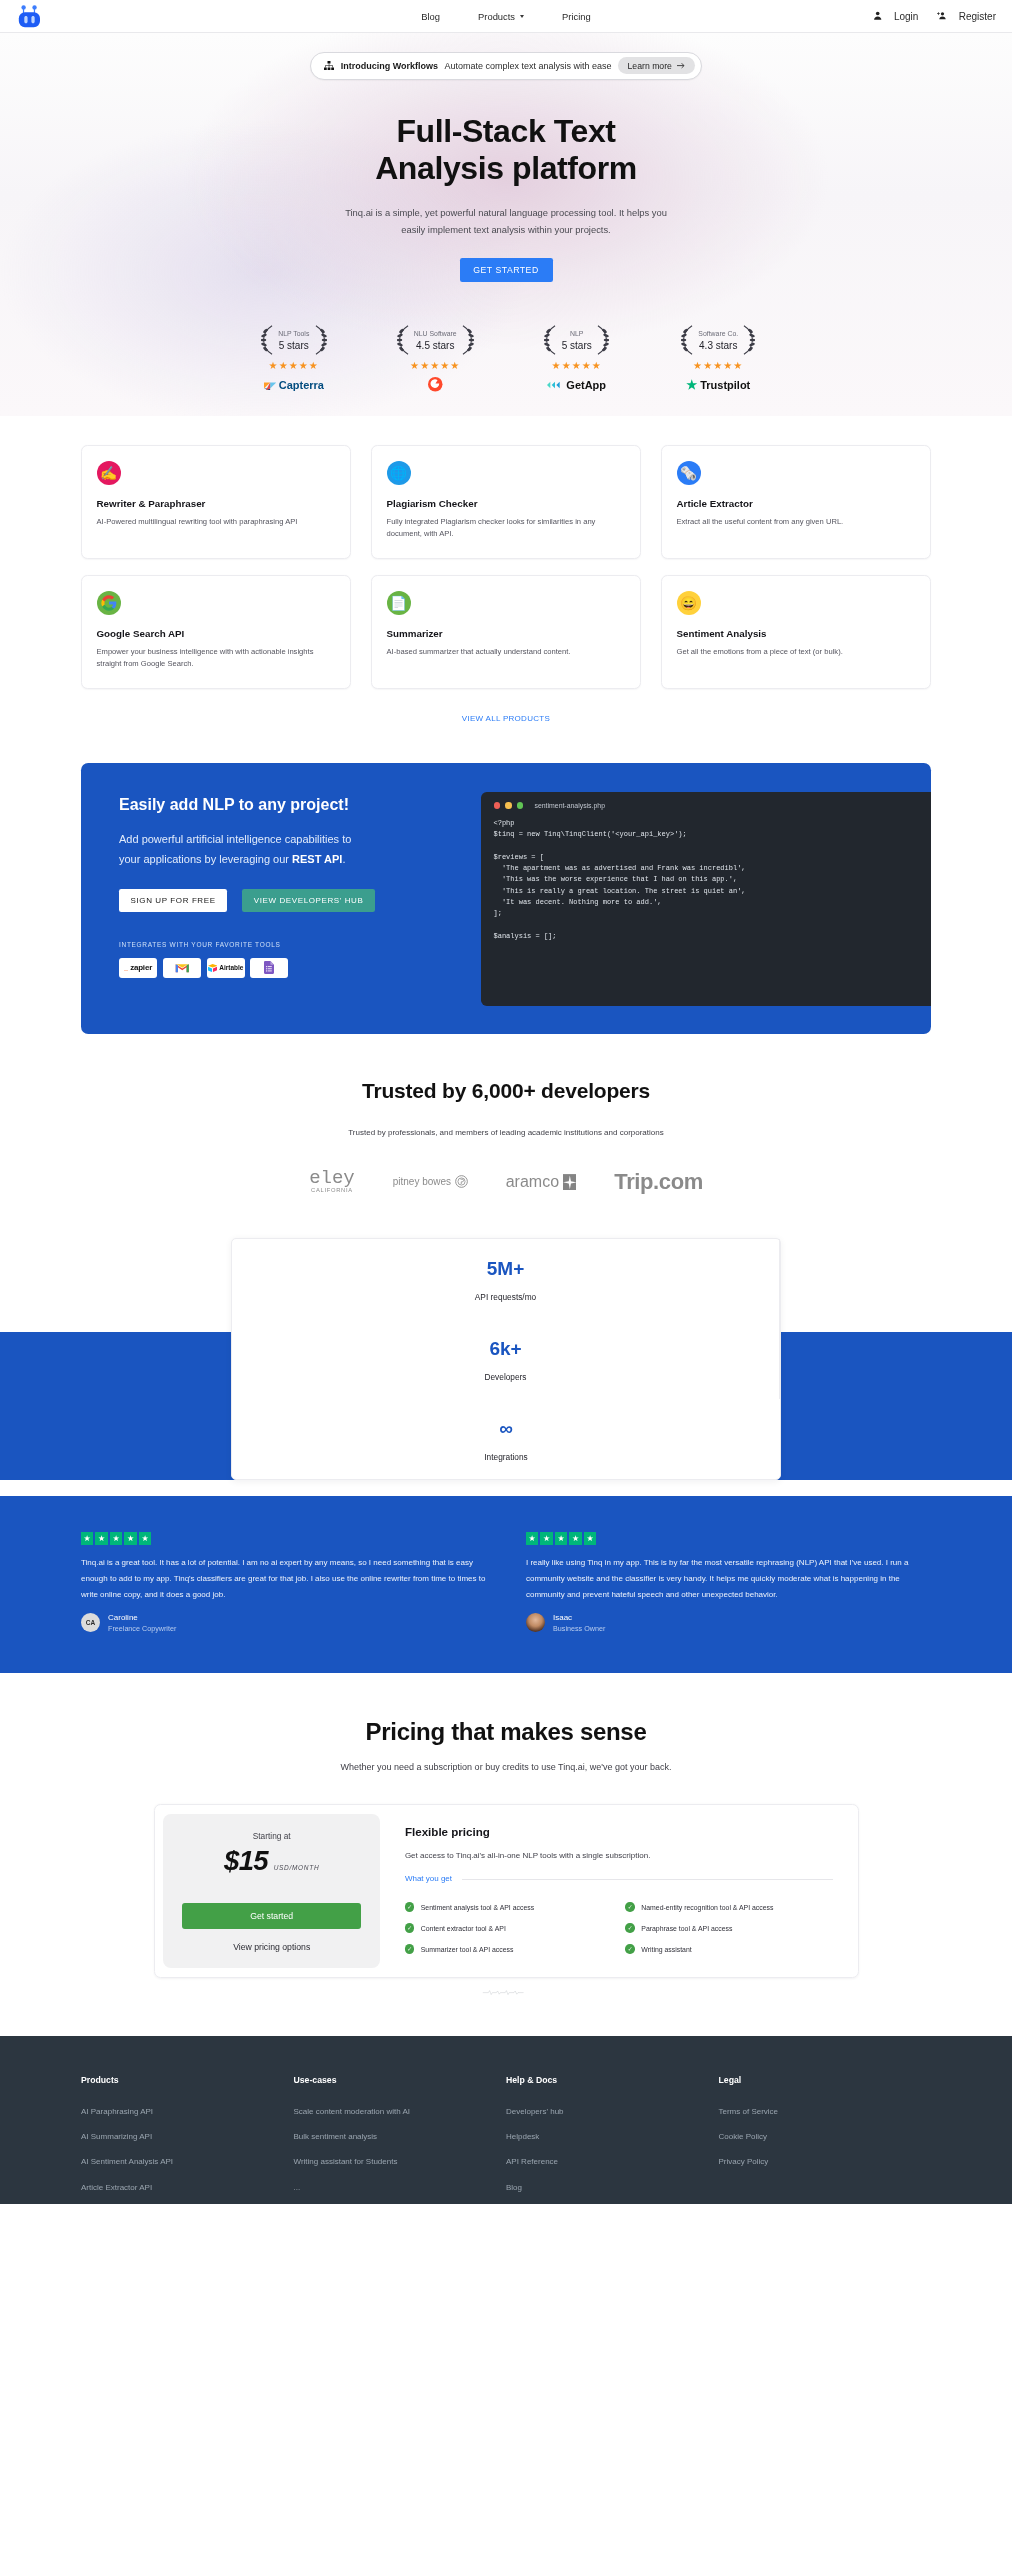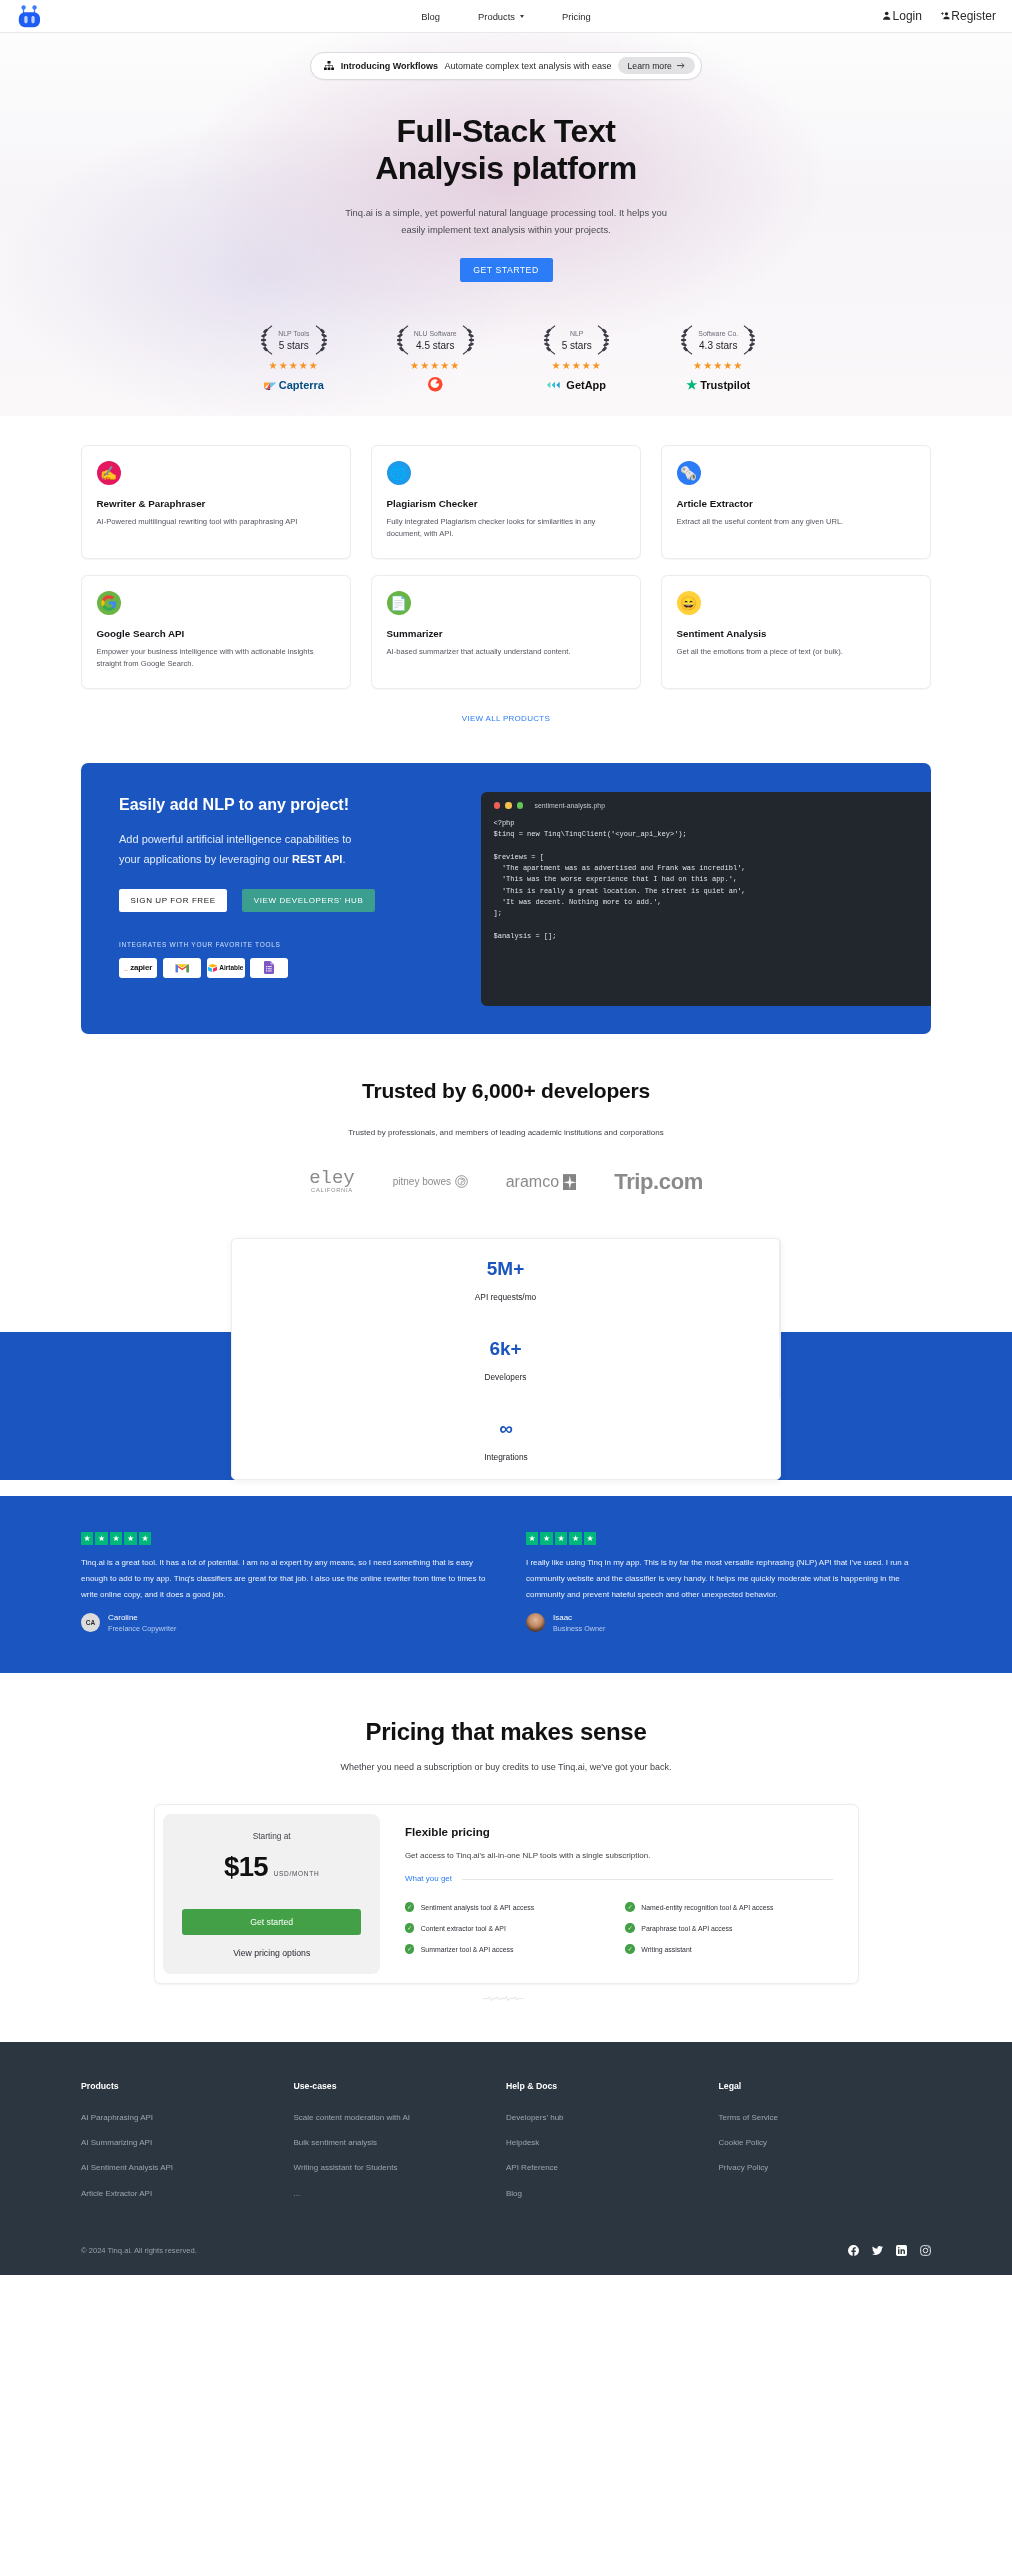--- a/index.html
+++ b/index.html
@@ -25,21 +25,21 @@
   .logo-mark { width: 27.5px; height: 24.6px; position: relative; display:block; }
   .nav-center {
     position: absolute; left: 0; right: 0;
     display: flex; justify-content: center; align-items: center; gap: 38px;
     pointer-events: none;
   }
   .nav-center > * { pointer-events: auto; }
   .nav-link { font-size: 9.4px; color: #2b2b2b; display: flex; align-items: center; gap: 5px; }
   .caret { width: 0; height: 0; border-left: 2.9px solid transparent; border-right: 2.9px solid transparent; border-top: 3.6px solid #3a3a3a; display:inline-block; }
   .nav-right { margin-left: auto; display: flex; align-items: center; gap: 19px; z-index: 2; }
-  .nav-right .nav-link { font-size: 12px; gap: 1px; }
+  .nav-right .nav-link { font-size: 10px; gap: 12px; }
   .user-ico { width: 9.4px; height: 9.4px; display:inline-block; }
 
   
   .hero {
     position: relative;
     padding: 19px 0 24.6px;
     background:
       radial-gradient(448px 239px at 50% 145px, rgba(212,176,201,0.55) 0%, rgba(222,200,218,0.32) 42%, rgba(255,255,255,0) 72%),
       radial-gradient(376px 217px at 26% 239px, rgba(196,186,222,0.38) 0%, rgba(255,255,255,0) 70%),
       linear-gradient(180deg,#fdfdfd 0%, #f7f5f8 42%, #fbf8fa 100%);
@@ -159,21 +159,21 @@
   
   .pricing { background:#fff; padding: 45px 0 40px; text-align:center; }
   .pricing h2 { font-size: 24px; font-weight:700; color:#111; letter-spacing:-0.3px; }
   .pricing .sub { font-size: 9px; color:#3e3e46; margin-top: 16px; }
   .price-card {
     width: 705px; margin: 32px auto 0; border:0.7px solid #ececf0; border-radius: 6.5px;
     display:flex; text-align:left; box-shadow: 0 0.7px 2.2px rgba(16,24,40,.05); overflow:hidden;
   }
   .price-left { width: 217px; background:#f1f1f2; border-radius: 8px; margin: 8.7px; padding: 17.4px 19px 16px; text-align:center; }
   .price-left .top { font-size: 8.3px; color:#42424a; }
-  .price-amt { display:flex; align-items:baseline; justify-content:center; gap:5.8px; margin-top: 10px; }
+  .price-amt { display:flex; align-items:baseline; justify-content:center; gap:5.8px; margin-top: 4px; font-style: italic; }
   .price-amt .big { font-size: 27.5px; font-weight:700; color:#111; letter-spacing:-0.7px; }
   .price-amt .unit { font-size: 6.5px; color:#4c4c55; letter-spacing: 0.7px; }
   .btn-green { display:block; width:100%; background:#43a047; color:#fff; border:none; border-radius:2.9px; padding: 8px 0; font-size: 8.7px; margin-top: 26px; cursor:pointer; font-family:inherit;}
   .price-left .view { display:block; margin-top: 13px; font-size: 8.7px; color:#2a2a31; }
   .price-right { flex:1; padding: 20px 24.6px 19px 16px; }
   .price-right h3 { font-size: 11.6px; font-weight:700; color:#15151a; }
   .price-right .desc { font-size: 8px; color:#3f3f48; margin-top: 13px; }
   .whatyouget { display:flex; align-items:center; gap: 10px; margin-top: 14.5px; }
   .whatyouget span { font-size: 8px; color:#2b7cf6; white-space:nowrap; }
   .whatyouget .rule { flex:1; height:0.7px; background:#e6e6ea; }
@@ -731,41 +731,14 @@
     <div class="fcol">
       <h4>Legal</h4>
       <ul>
         <li><a href="#">Terms of Service</a></li>
         <li><a href="#">Cookie Policy</a></li>
         <li><a href="#">Privacy Policy</a></li>
       </ul>
     </div>
   </div>
 
-  <div class="fbottom">
-    <div class="copyright">© 2024 Tinq.ai. All rights reserved.</div>
-    <div class="socials">
-      <a href="#">
-        <svg class="soc" viewBox="0 0 16 16" fill="#fff">
-          <path d="M8 0a8 8 0 0 0-1.25 15.9V10.3H4.72V8h2.03V6.24c0-2 1.2-3.11 3.02-3.11.87 0 1.79.16 1.79.16v1.97h-1.01c-.99 0-1.3.62-1.3 1.25V8h2.22l-.35 2.3H9.25v5.6A8 8 0 0 0 8 0z"></path>
-        </svg>
-      </a>
-      <a href="#">
-        <svg class="soc" viewBox="0 0 16 16" fill="#fff">
-          <path d="M16 3.04a6.5 6.5 0 0 1-1.88.52 3.3 3.3 0 0 0 1.44-1.82 6.6 6.6 0 0 1-2.08.8 3.28 3.28 0 0 0-5.6 3 9.3 9.3 0 0 1-6.76-3.43 3.28 3.28 0 0 0 1.02 4.38A3.2 3.2 0 0 1 .64 6.1v.04a3.28 3.28 0 0 0 2.63 3.22 3.3 3.3 0 0 1-1.48.06 3.29 3.29 0 0 0 3.07 2.28A6.6 6.6 0 0 1 0 13.06a9.3 9.3 0 0 0 5.03 1.47c6.04 0 9.34-5 9.34-9.33v-.43A6.6 6.6 0 0 0 16 3.04z"></path>
-        </svg>
-      </a>
-      <a href="#">
-        <svg class="soc" viewBox="0 0 16 16" fill="#fff">
-          <path d="M13.6 0H2.4A2.4 2.4 0 0 0 0 2.4v11.2A2.4 2.4 0 0 0 2.4 16h11.2a2.4 2.4 0 0 0 2.4-2.4V2.4A2.4 2.4 0 0 0 13.6 0zM5 13H3V6.2h2zM4 5.2a1.2 1.2 0 1 1 0-2.4 1.2 1.2 0 0 1 0 2.4zM13 13h-2V9.4c0-.9-.3-1.5-1.1-1.5-.6 0-1 .4-1.2.8l-.1.6V13h-2V6.2h2v1c.3-.5.8-1.1 2-1.1 1.5 0 2.4 1 2.4 3z"></path>
-        </svg>
-      </a>
-      <a href="#">
-        <svg class="soc" viewBox="0 0 16 16" fill="none" stroke="#fff" stroke-width="1.3">
-          <rect x="1" y="1" width="14" height="14" rx="4"></rect>
-            <circle cx="8" cy="8" r="3.3"></circle>
-            <circle cx="12" cy="4" r=".8" fill="#fff" stroke="none"></circle>
-        </svg>
-      </a>
-    </div>
-  </div>
 </footer>
 
 
 </body></html>

